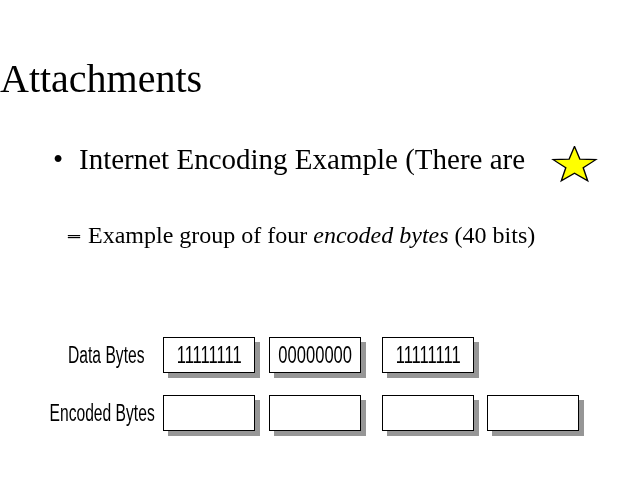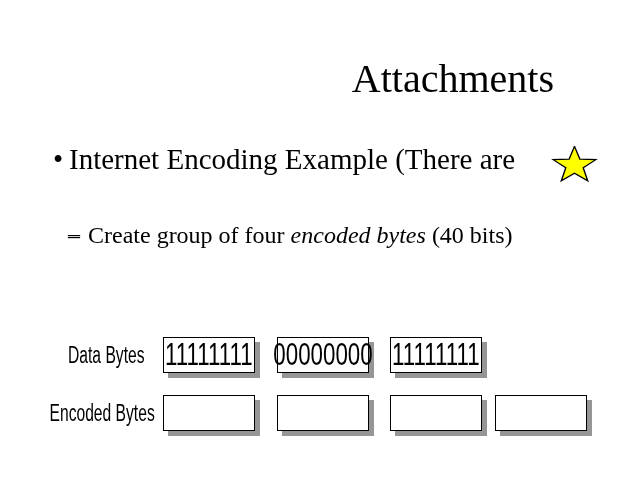--- a/index.html
+++ b/index.html
@@ -12,41 +12,41 @@
     font-family: "Liberation Serif", serif;
     overflow: hidden;
   }
 
   
   .title {
     position: absolute;
     top: 55px;
     left: 0;
     width: 554px;
-    text-align: right;
+    text-align: left;
     font-size: 40px;
     line-height: 48px;
     white-space: nowrap;
   }
 
   
   .bullet {
     position: absolute;
     left: 53px;
     top: 141px;
     width: 510px;
     font-size: 29px;
     line-height: 37px;
   }
   .bullet .marker {
     position: absolute;
     left: 0;
     top: 0;
   }
-  .bullet .btext { margin-left: 16px; }
+  .bullet .btext { margin-left: 26px; }
 
   
   .subs {
     position: absolute;
     left: 68px;
     top: 218px;
     width: 530px;
     font-size: 24px;
     line-height: 30px;
   }
@@ -87,30 +87,30 @@
   .bbox {
     box-sizing: border-box;
     width: 92px;
     height: 36px;
     background: #ffffff;
     border: 1.5px solid #000000;
     box-shadow: 5px 5px 0 #969696;
     display: flex;
     align-items: center;
     justify-content: center;
-    font-size: 31px;
+    font-size: 23px;
   }
   .bbox > span {
     display: inline-block;
     transform: scaleX(0.72);
     transform-origin: 50% 50%;
     white-space: nowrap;
   }
   .row .bbox:nth-child(2) { margin-left: 19px; }
-  .row .bbox:nth-child(3) { margin-left: 22px; }
+  .row .bbox:nth-child(3) { margin-left: 14px; }
   .row .bbox:nth-child(4) { margin-left: 21px; }
   .row .bbox:nth-child(5) { margin-left: 13px; }
 </style>
 </head>
 <body>
 
 <div id="slide">
 
   <div class="title">Attachments</div>
 
@@ -124,21 +124,21 @@
   <svg class="star" width="47" height="38" viewBox="0 0 47 45" preserveAspectRatio="none">
     <polygon stroke="#000000" stroke-width="1.4" stroke-linejoin="miter" points="23.5,0.5 28.9,15.6 44.9,16.1 32.2,25.8 36.7,41.2 23.5,32.2 10.3,41.2 14.8,25.8 2.1,16.1 18.1,15.6" fill="#FFFF00"></polygon>
   </svg>
 
   <div class="subs">
     <div class="sub">
       <span class="marker">–</span>
     </div>
     <div class="sub">
       <span class="marker">–</span>
-      <div><span>Create group of four </span><span class="em">encoded bytes</span><span> (40 bits)</span></div>
+      <div><span>Example group of four </span><span class="em">encoded bytes</span><span> (40 bits)</span></div>
     </div>
   </div>
 
   <div class="row row-data">
     <div class="row-label"><span>Data Bytes</span></div>
     <div class="bbox">
         <span>11111111</span>
       </div>
     <div class="bbox">
         <span>00000000</span>

